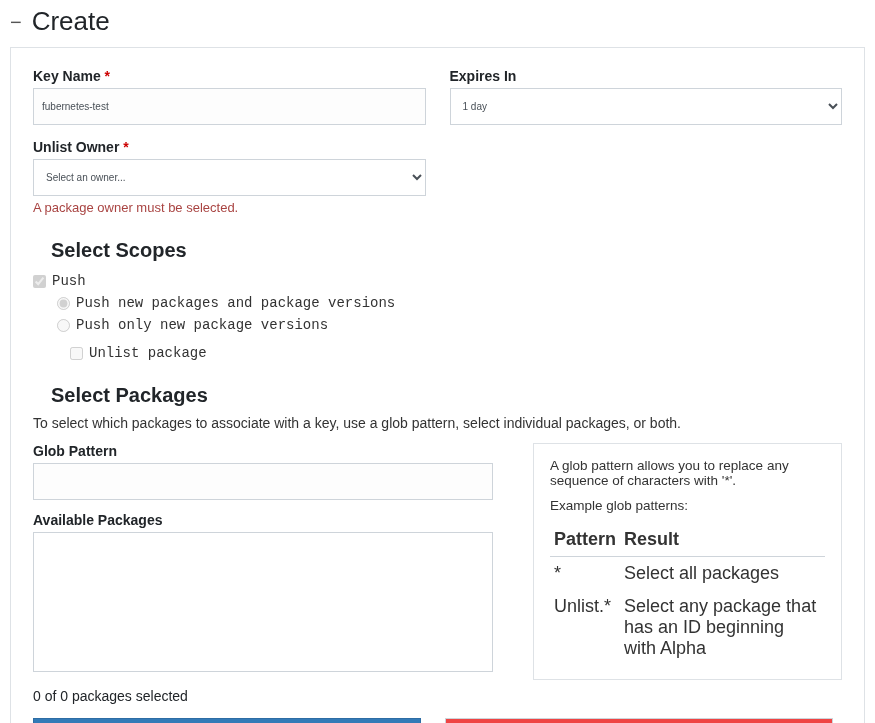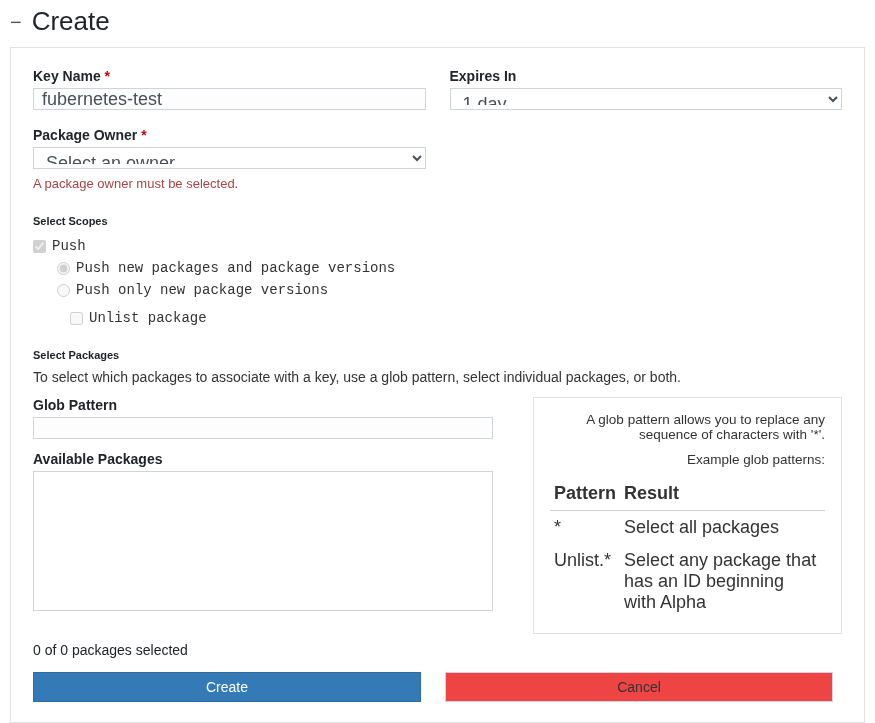--- a/index.html
+++ b/index.html
@@ -34,37 +34,37 @@
     .form-group { margin-bottom: 14px; }
     label.lbl {
       display: block;
       font-weight: 700;
       font-size: 14px;
       margin-bottom: 4px;
     }
     .req { color: #c00; font-weight: 700; }
     input[type="text"].textbox, select.selectbox {
       width: 100%;
-      height: 22px;
+      height: 37px;
       padding: 4px 8px;
       border: 1px solid #ced4da;
       background: #fff;
-      font-size: 18px;
+      font-size: 10px;
       color: #495057;
     }
     input[type="text"].textbox { background: #fdfdfd; }
     .error-text {
       color: #a94442;
       font-size: 13px;
       margin-top: 4px;
     }
     h3.section {
-      font-size: 11px;
+      font-size: 20px;
       font-weight: 700;
-      margin: 20px 0 8px 0;
+      margin: 20px 0 8px 18px;
     }
     .scope-group { margin-left: 0; }
     .cb-row {
       display: flex;
       align-items: center;
       gap: 6px;
       padding: 3px 0;
       font-size: 14px;
     }
     .cb-row.indent { margin-left: 24px; }
@@ -87,21 +87,21 @@
       background: #fff;
       overflow-y: auto;
     }
     .hint-box {
       border: 1px solid #dee2e6;
       padding: 14px 16px;
       font-size: 13.5px;
       color: #333;
       min-height: 180px;
     }
-    .hint-box p { margin-bottom: 10px; text-align: right; }
+    .hint-box p { margin-bottom: 10px; }
     table.pat-table {
       width: 100%;
       border-collapse: collapse;
       font-size: 18px;
     }
     table.pat-table th {
       text-align: left;
       font-weight: 700;
       padding: 6px 4px;
       border-bottom: 1px solid #ced4da;
@@ -161,21 +161,21 @@
           <option>1 day</option>
         </select>
       </div>
     </div>
   </div>
 
   <div class="row">
     <div class="col">
       <div class="form-group" style="margin-bottom:4px;">
         <label class="lbl">
-          <span>Package Owner</span>
+          <span>Unlist Owner</span>
           <span class="req">*</span>
         </label>
         <select class="selectbox">
           <option>Select an owner...</option>
         </select>
         <div class="error-text">A package owner must be selected.</div>
       </div>
     </div>
     <div class="col"></div>
   </div>

